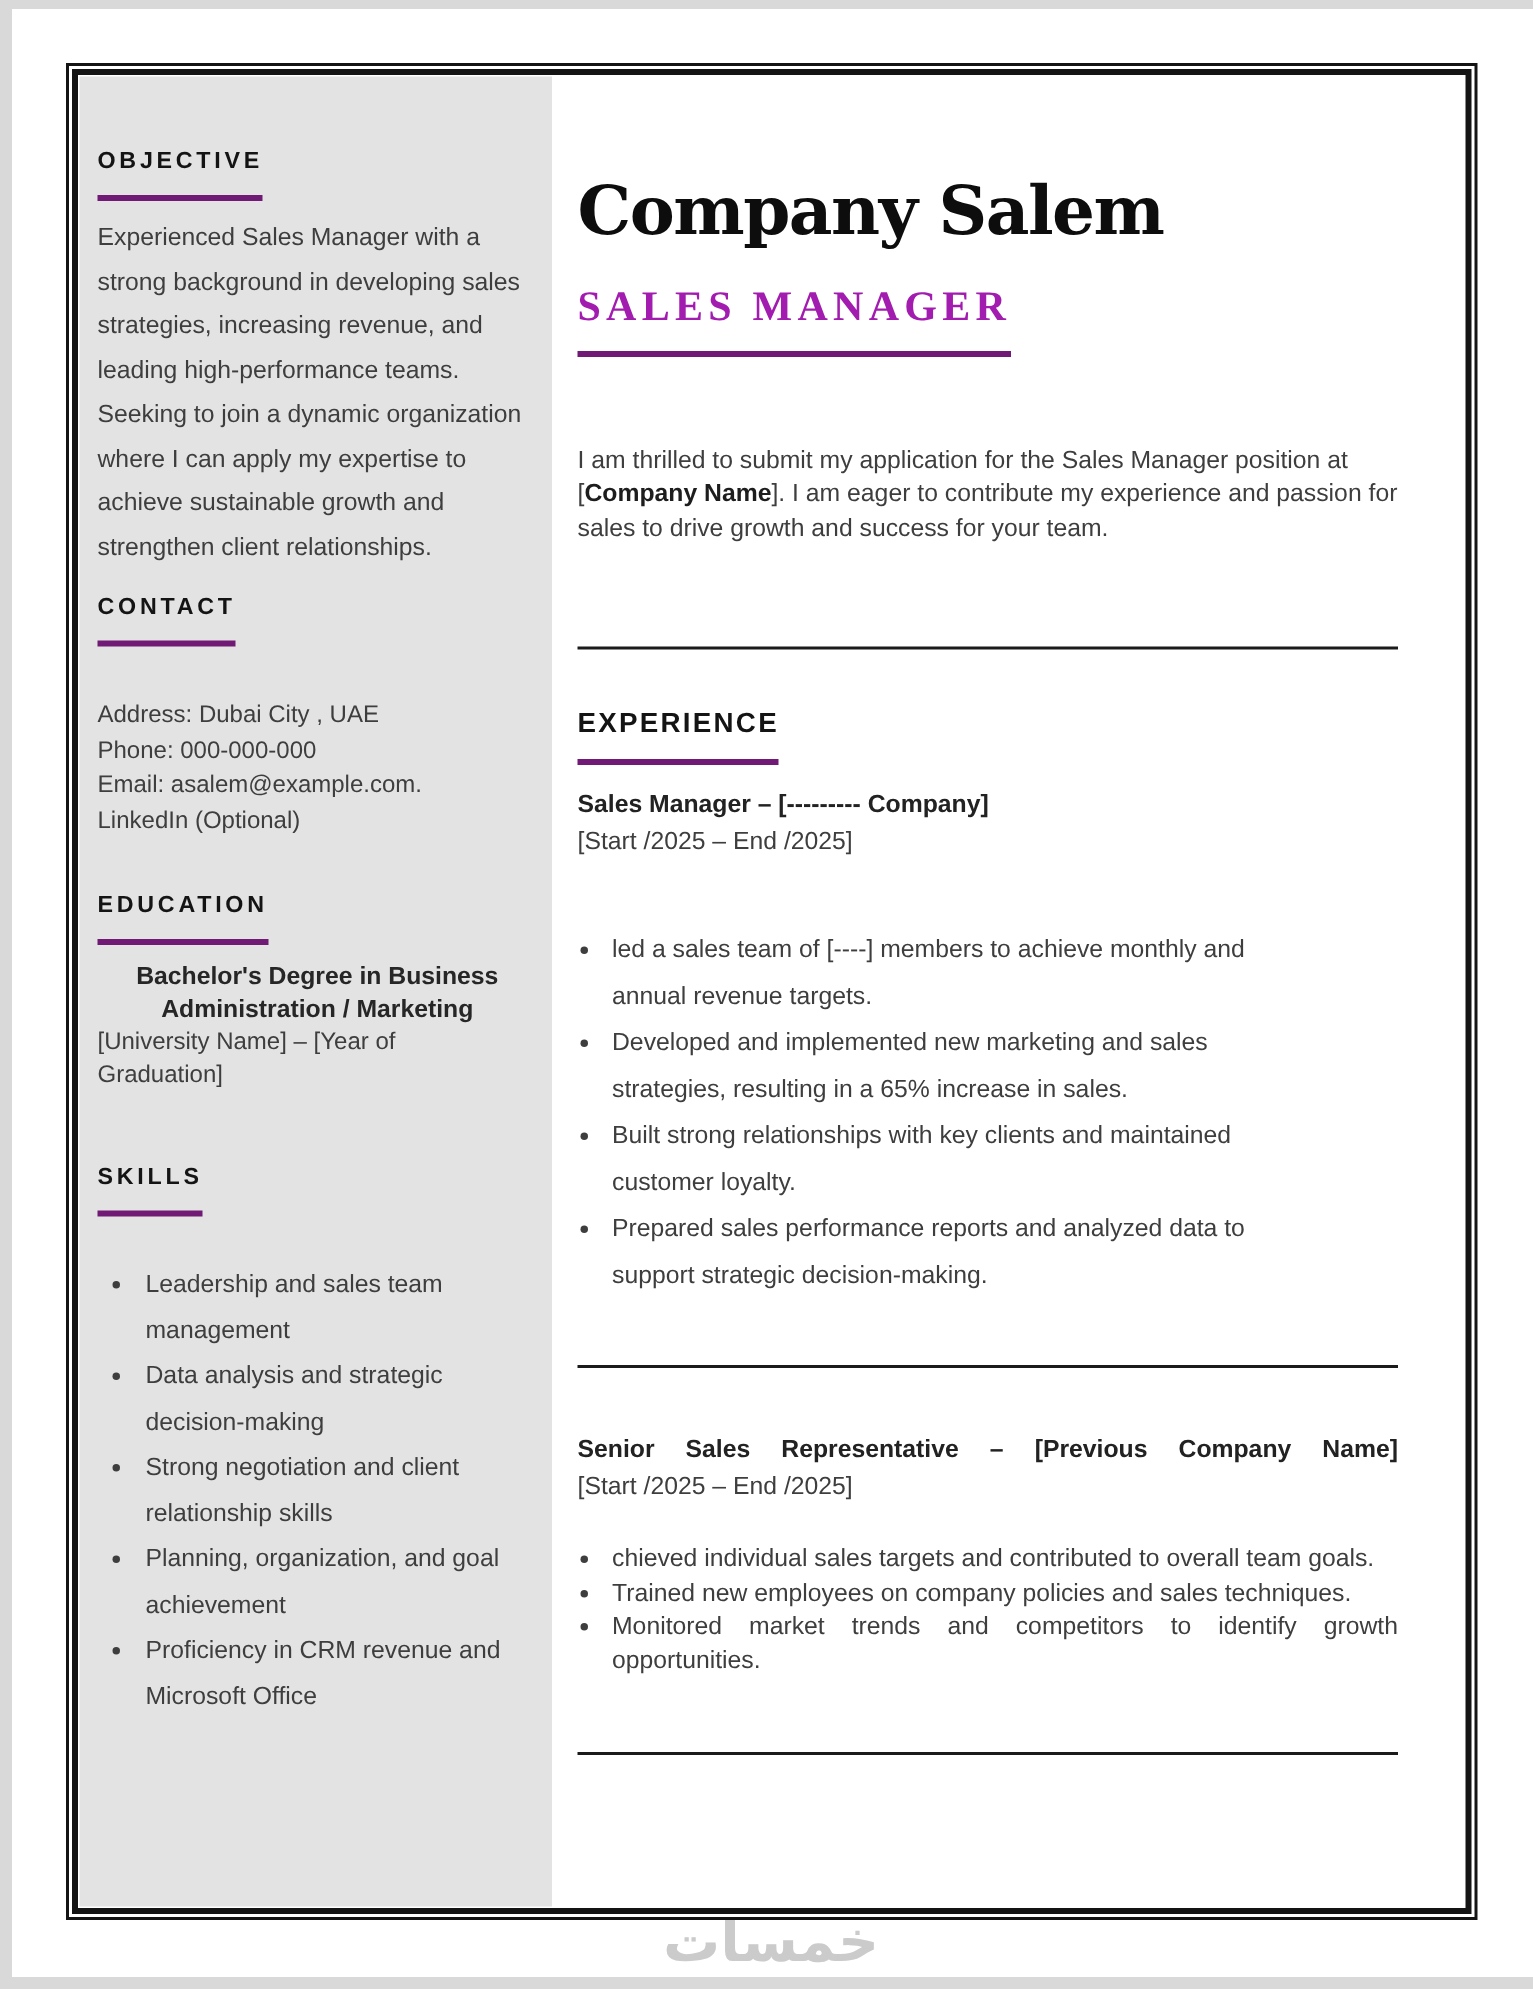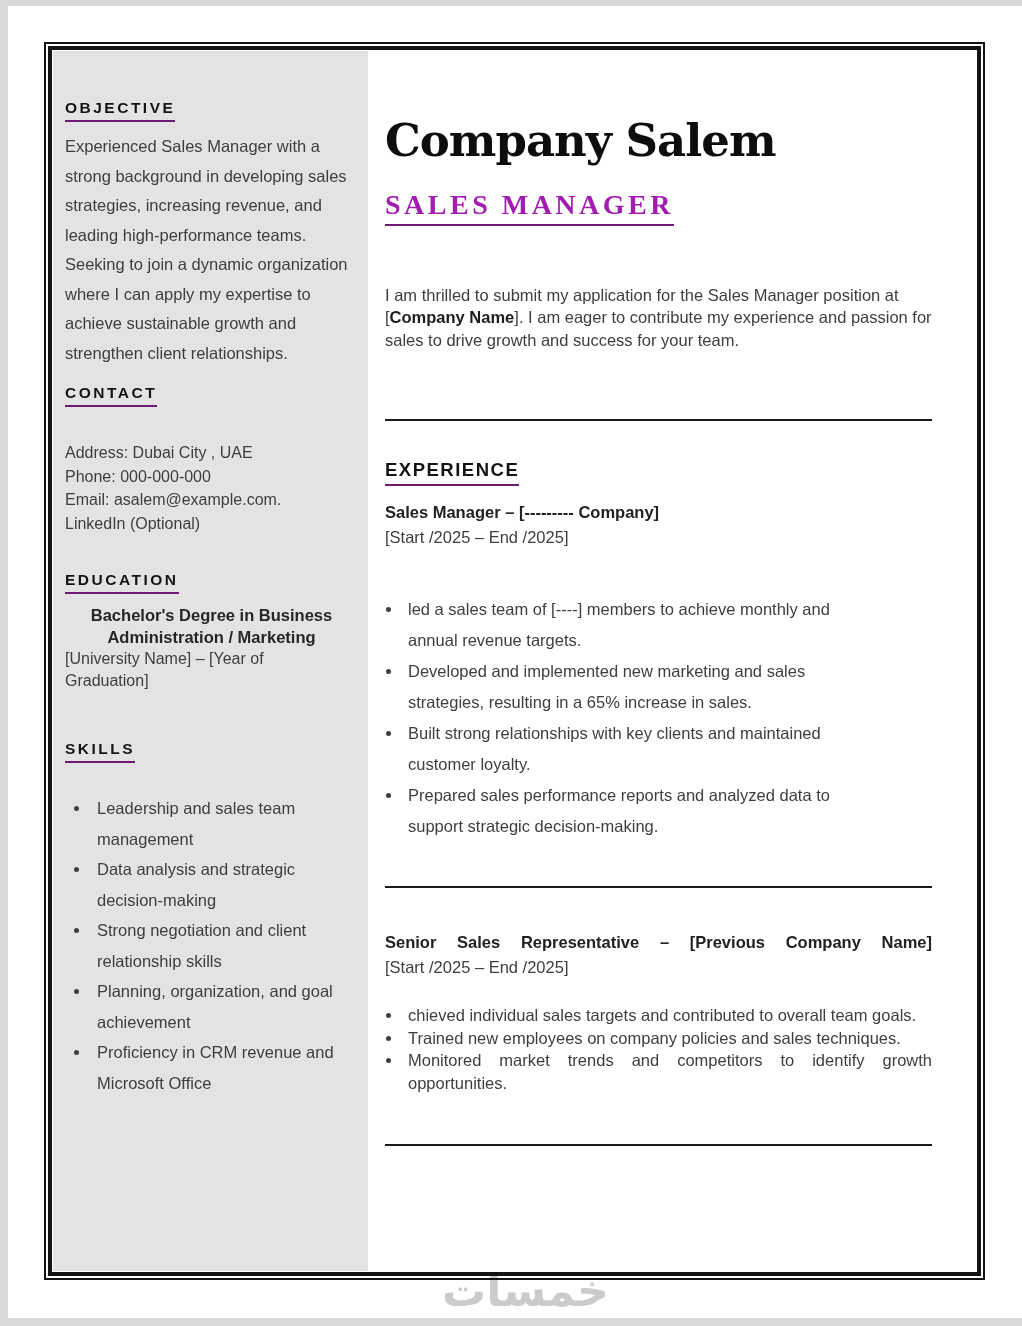--- a/index.html
+++ b/index.html
@@ -49,22 +49,22 @@
     color: #3e3e3e;
   }
   .side-heading {
     font-size: 15.5px;
     font-weight: bold;
     letter-spacing: 2.5px;
     color: #141414;
   }
   .side-heading span, .main-heading span, .role span {
     display: inline-block;
-    border-bottom: 2px solid #701a75;
-    padding-bottom: 3px;
+    border-bottom: 4px solid #701a75;
+    padding-bottom: 13px;
   }
   .objective-text {
     margin-top: 10px;
     font-size: 16.5px;
     line-height: 29.5px;
     max-width: 293px;
   }
   .contact-heading { margin-top: 16px; }
   .contact-lines { margin-top: 34px; }
   .contact-lines p {
@@ -182,21 +182,21 @@
   }
 
   
   .watermark {
     position: absolute;
     left: 434px;
     bottom: 2px;
     z-index: 5;
     font-family: "DejaVu Sans", sans-serif;
     font-weight: bold;
-    font-size: 44px;
+    font-size: 38px;
     color: #cbcbcb;
   }
 </style>
 </head>
 <body>
 
 <div class="page">
 
   <div class="content">
 

